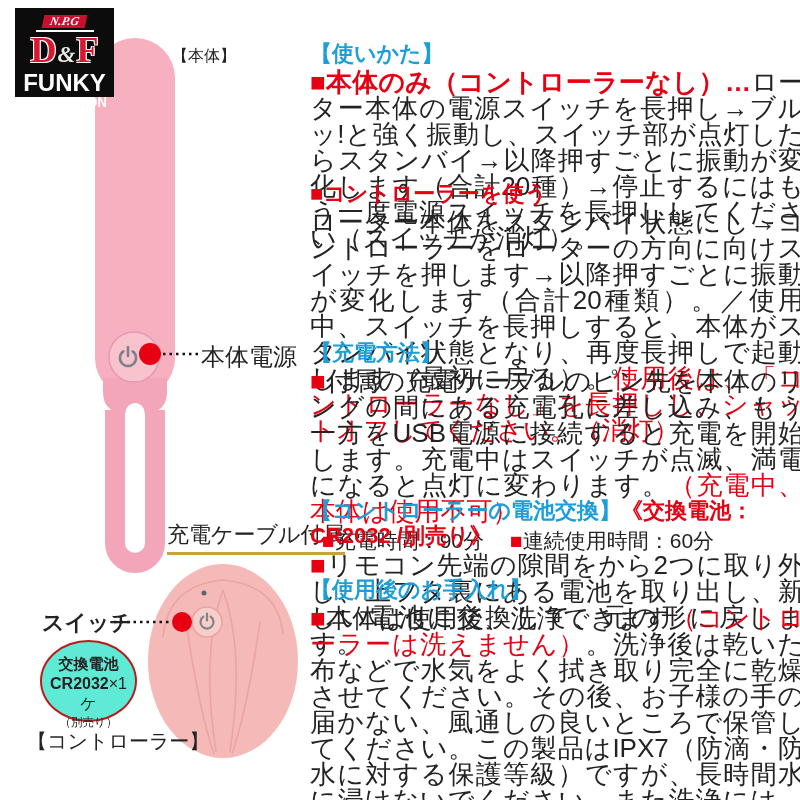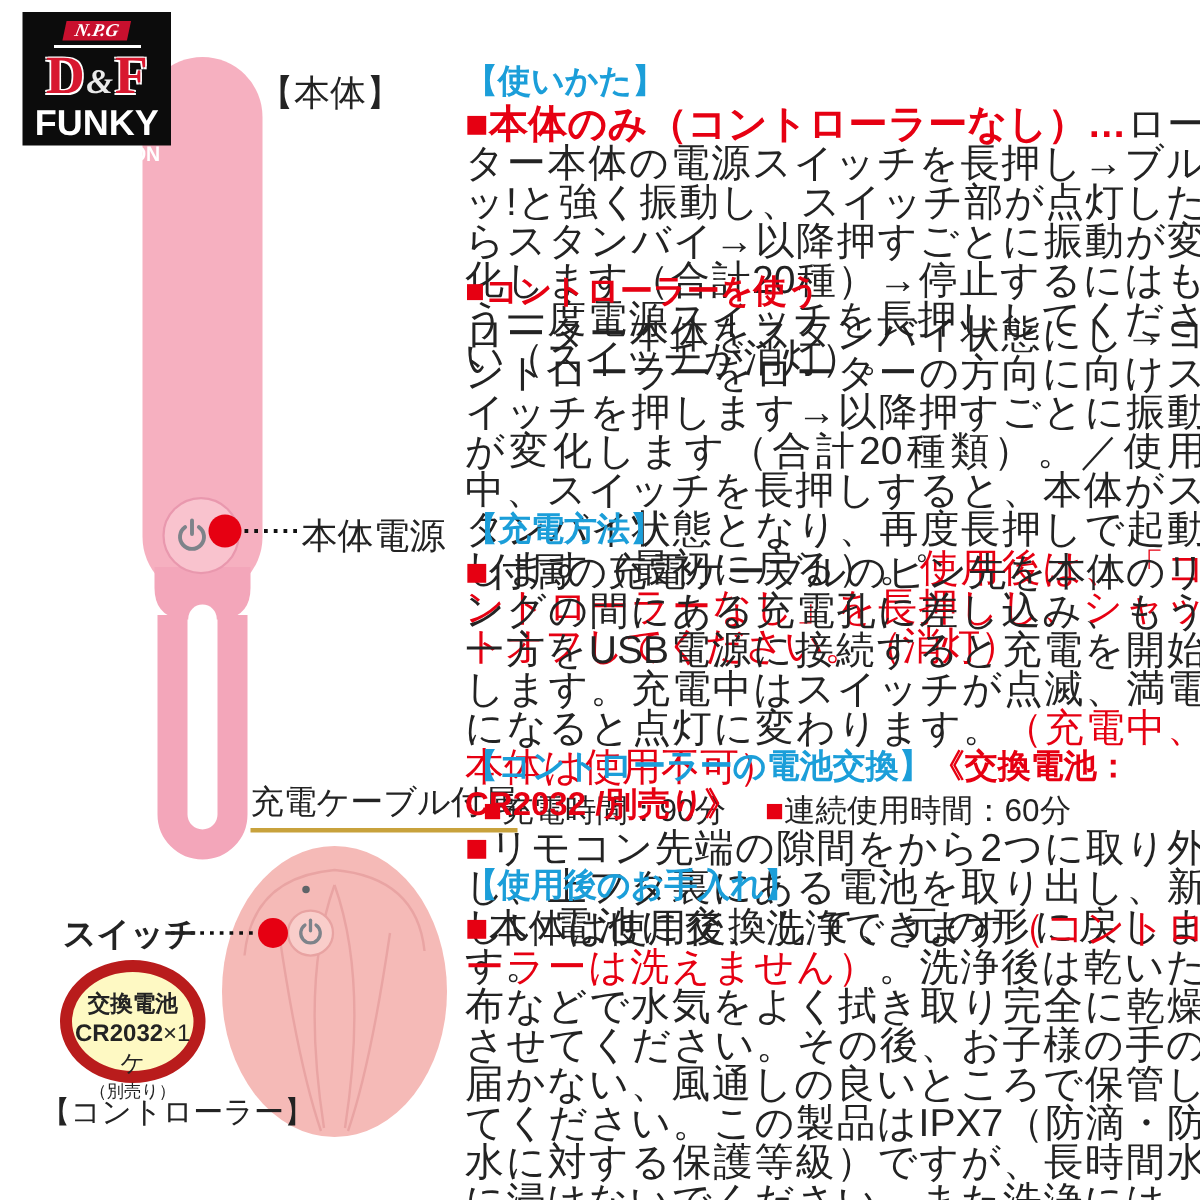--- a/index.html
+++ b/index.html
@@ -26,28 +26,28 @@
         font-style:italic;font-size:12px;line-height:13px;}
   .logo-rule{width:58px;height:2px;background:#fff;margin:1px auto 2px auto;}
   .logo-df{font-family:"Liberation Serif",serif;font-weight:bold;font-size:36px;
         line-height:33px;color:#d8182f;
         text-shadow:-1px -1px 0 #fff,1px -1px 0 #fff,-1px 1px 0 #fff,1px 1px 0 #fff;}
   .df-amp{font-size:23px;color:#e9e9e9;text-shadow:none;margin:0 1px;font-style:italic;}
   .logo-funky{font-size:24px;font-weight:900;line-height:23px;letter-spacing:0px;}
   .logo-collection{font-size:14px;font-weight:900;line-height:17px;
         transform:scaleX(0.93);transform-origin:center;}
   
-  .lab-body{left:172px;top:46px;font-size:24px;text-align:center;}
+  .lab-body{left:172px;top:46px;font-size:16px;text-align:center;}
   .lab-power{left:201px;top:341px;font-size:24px;font-weight:normal;}
   .lab-cable{left:167px;top:520px;font-size:22px;padding-bottom:2px;
         border-bottom:3px solid var(--gold,#c8a23c);}
   .lab-switch{left:42px;top:608px;font-size:22px;font-weight:bold;}
   .lab-controller{left:27px;top:728px;font-size:20px;}
-  .badge{left:40px;top:640px;width:97px;height:82px;border:8px solid #b91c1c;
-        border-radius:50%;background:#fef9c3;text-align:center;padding-top:12px;
+  .badge{left:40px;top:640px;width:97px;height:82px;border:2px solid #b91c1c;
+        border-radius:50%;background:#5eead4;text-align:center;padding-top:12px;
         box-sizing:border-box;line-height:1.3;}
   .badge-l1{font-size:15px;font-weight:bold;}
   .badge-l2{font-size:16px;font-weight:bold;}
   .badge-qty{font-size:16px;font-weight:normal;margin-top:14px;}
   .badge-l3{font-size:11.5px;}
   svg{position:absolute;left:0;top:0;}
 </style>
 </head>
 <body>
 

